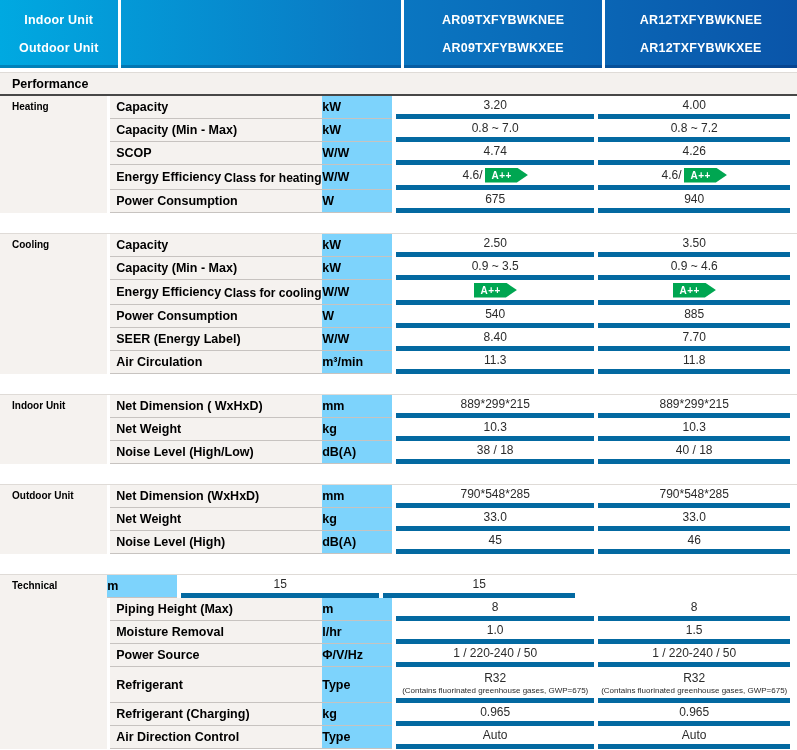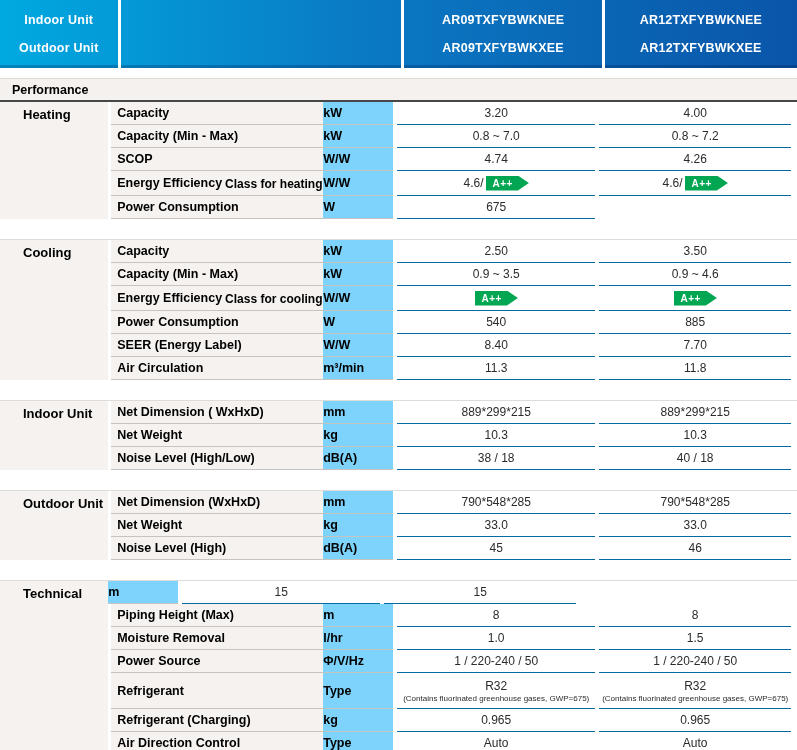--- a/index.html
+++ b/index.html
@@ -26,38 +26,38 @@
   .hdr-model-col { width: 198px; align-items: center; }
   .hdr-model-col.last { width: 193px; }
   .hdr-divider { width: 3px; height: 100%; background: #ffffff; }
   .hdr-text {
     color: #ffffff; font-weight: bold; font-size: 12.5px; letter-spacing: 0.2px;
     line-height: 20px;
   }
 
   
   .perf-band {
-    margin-top: 10px;
+    margin-top: 4px;
     height: 24px;
     background: #f4f1ee;
     border-top: 1px solid #dfdbd7;
     border-bottom: 2px solid #474747;
     display: flex; align-items: center;
     padding-left: 12px;
     font-weight: bold; font-size: 12.5px;
   }
 
   
   .section { display: flex; }
   .section + .section { margin-top: 20px; border-top: 1px solid #dfdbd7; }
   .c-group {
     width: 118px;
     background: #f5f2ef;
-    font-weight: bold; font-size: 13px;
-    padding: 5px 0 0 23px;
+    font-weight: bold; font-size: 10px;
+    padding: 5px 0 0 12px;
   }
   .rows { width: 768px; }
   .row { display: flex; }
   .row-h { height: 23px; }
   .row-tall { height: 25px; }
   .row-xtall { height: 36px; }
   .c-label {
     width: 212px; margin-left: 3px;
     background: #f5f2ef;
     border-bottom: 1px solid #c7c3c0;
@@ -69,21 +69,21 @@
   .label-note { font-size: 12px; font-weight: bold; margin-left: 3px; position: relative; top: 1px; white-space: nowrap; }
   .c-unit {
     width: 70px;
     background: #7dd3fc;
     border-bottom: 1px solid #c7c3c0;
     display: flex; align-items: center;
     font-weight: bold; font-size: 12.5px;
   }
   .c-val {
     background: #ffffff;
-    border-bottom: 1px solid #0369a1;
+    border-bottom: 5px solid #0369a1;
     display: flex; flex-direction: column; align-items: center; justify-content: center;
     font-size: 12px; color: #2b2b2b;
     margin-left: 4px;
   }
   .c-val .val-line { display: flex; align-items: center; justify-content: center; }
   .c-val.v1 { width: 198px; }
   .c-val.v2 { width: 192px; }
   .value-note { font-size: 8px; color: #2b2b2b; margin-top: 1px; white-space: nowrap; }
 
   
@@ -203,20 +203,25 @@
           <div class="row row-h">
             <div class="c-label">
               <span>Power Consumption</span>
             </div>
             <div class="c-unit">W</div>
             <div class="c-val v1">
               <div class="val-line">
                 <span>675</span>
               </div>
             </div>
+            <div class="c-val v2">
+              <div class="val-line">
+                <span>940</span>
+              </div>
+            </div>
           </div>
         </div>
       </div>
       <div class="section">
         <div class="c-group">Cooling</div>
         <div class="rows">
           <div class="row row-h">
             <div class="c-label">
               <span>Capacity</span>
             </div>

